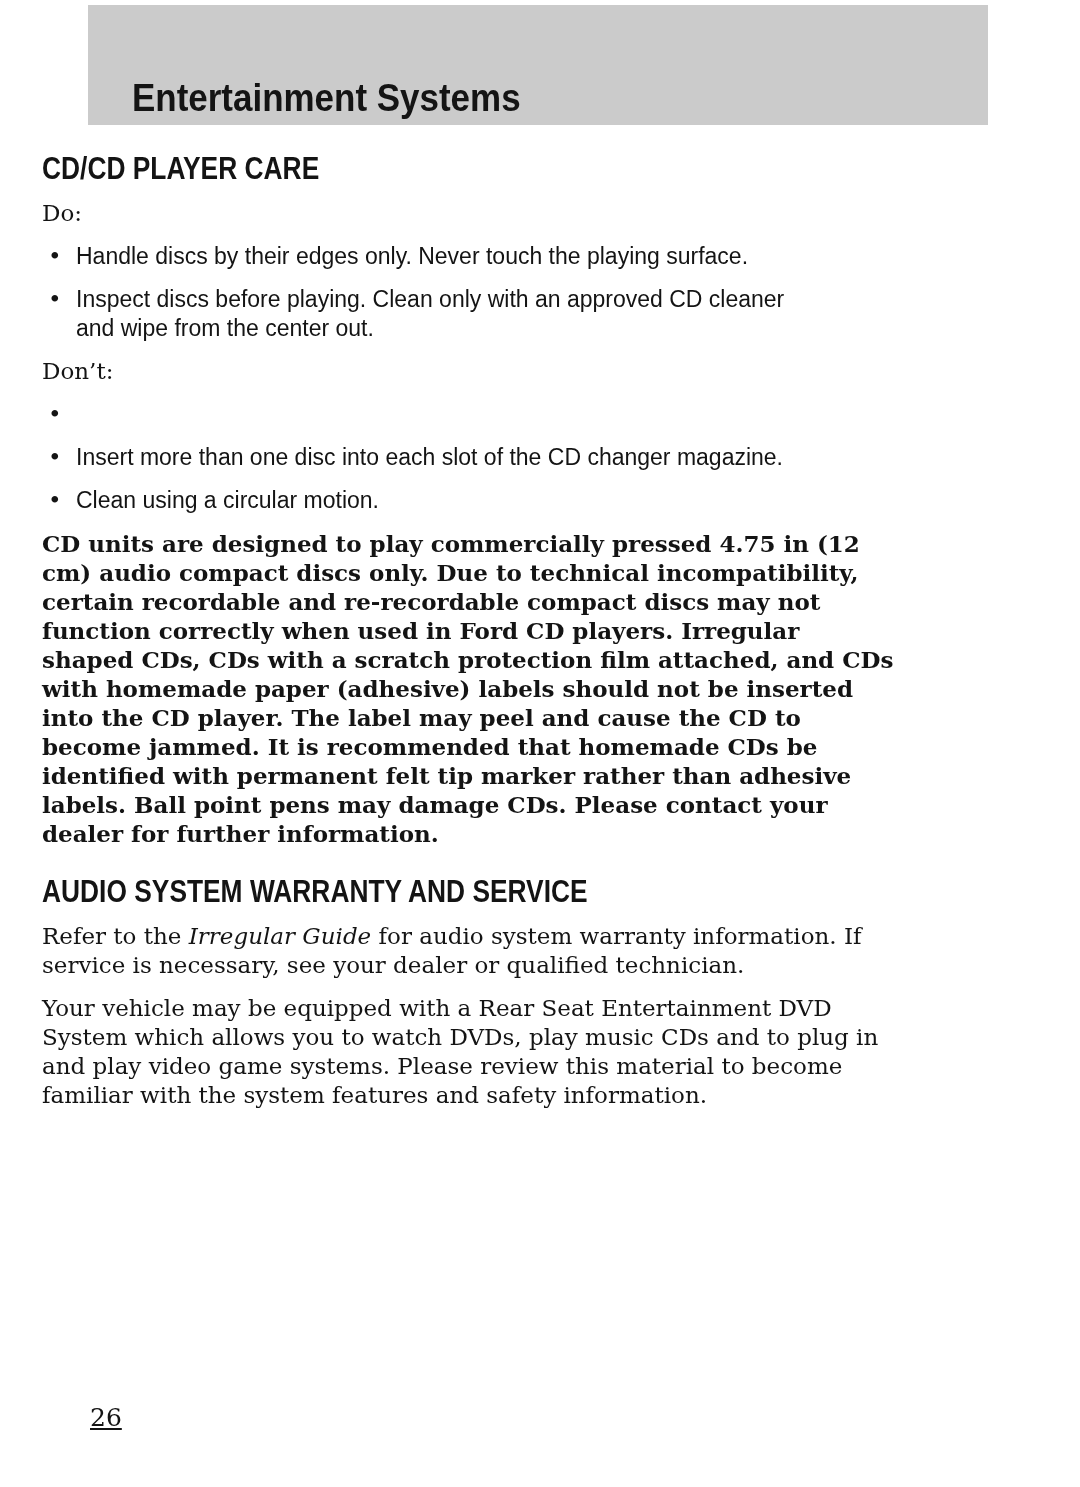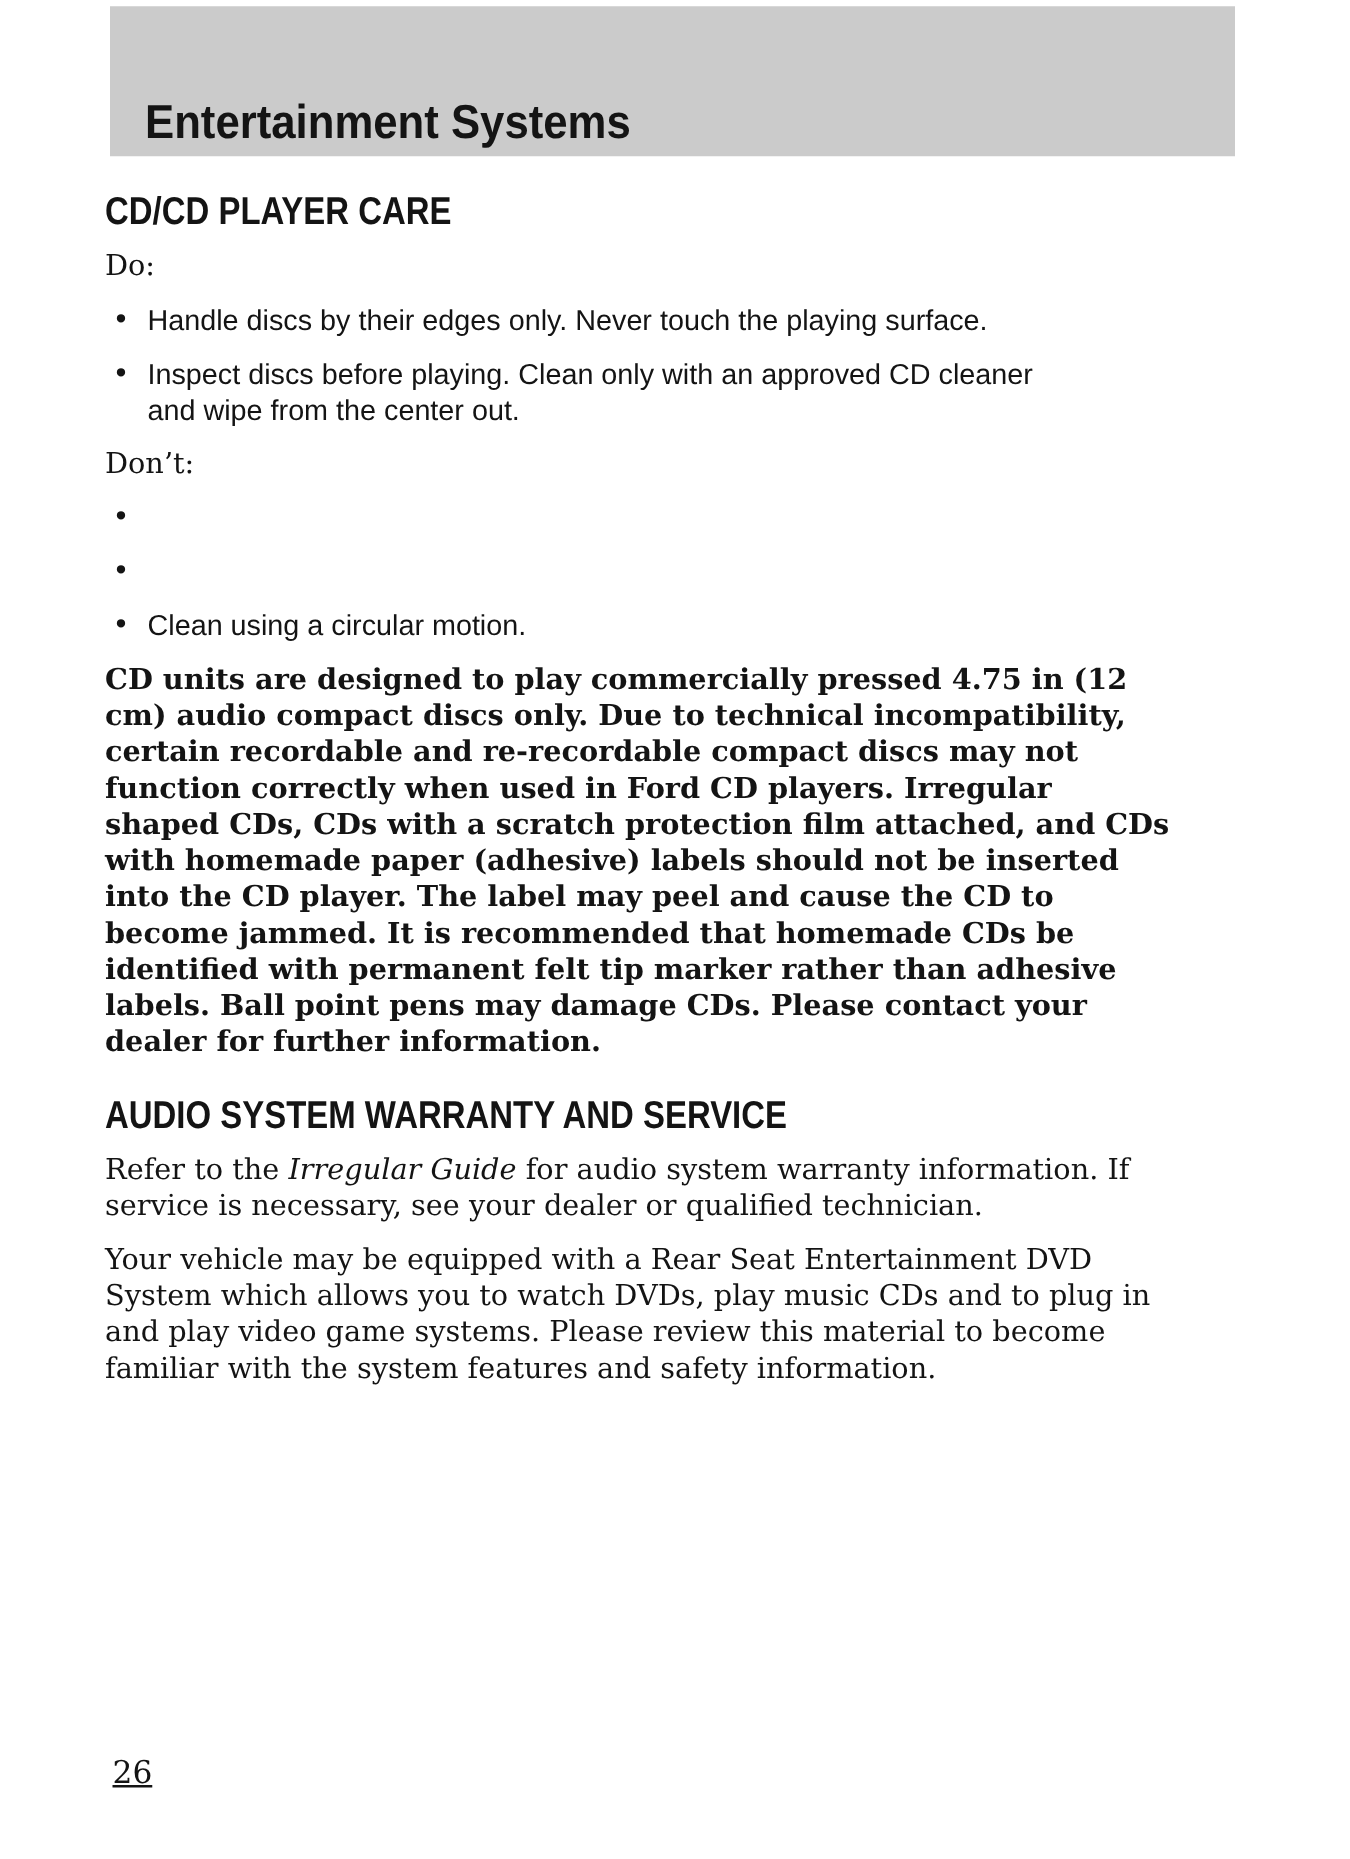--- a/index.html
+++ b/index.html
@@ -12,34 +12,34 @@
     color: #141414;
   }
   .banner {
     margin: 5px 0 0 88px;
     width: 900px;
     height: 120px;
     background: #cbcbcb;
     display: flex;
     align-items: flex-end;
     box-sizing: border-box;
-    padding: 0 0 8px 28px;
+    padding: 0 0 8px 44px;
   }
   .banner h1 {
     margin: 0;
     font-family: "Liberation Sans", sans-serif;
     font-weight: 700;
     font-size: 38px;
     line-height: 1;
     color: #141414;
   }
   .squish-92 { display: inline-block; transform: scaleX(0.92); transform-origin: 0 100%; white-space: nowrap; }
   .squish-85 { display: inline-block; transform: scaleX(0.85); transform-origin: 0 50%; white-space: nowrap; }
   .content {
-    margin-left: 84px;
+    margin-left: 42px;
     width: 910px;
   }
   .content h2 {
     margin: 28px 0 14px 0;
     font-family: "Liberation Sans", sans-serif;
     font-weight: 700;
     font-size: 31px;
     line-height: 32px;
     color: #141414;
   }
@@ -108,20 +108,21 @@
     </div>
 
     <p class="body">Don’t:</p>
 
     <div class="list">
       <div class="bullet-item">
         <span class="bullet">•</span>
       </div>
       <div class="bullet-item">
         <span class="bullet">•</span>
+        <span class="bullet-text">Insert more than one disc into each slot of the CD changer magazine.</span>
       </div>
       <div class="bullet-item">
         <span class="bullet">•</span>
         <span class="bullet-text">Clean using a circular motion.</span>
       </div>
     </div>
 
     <p class="body bold">CD units are designed to play commercially pressed 4.75 in (12
 cm) audio compact discs only. Due to technical incompatibility,
 certain recordable and re-recordable compact discs may not

